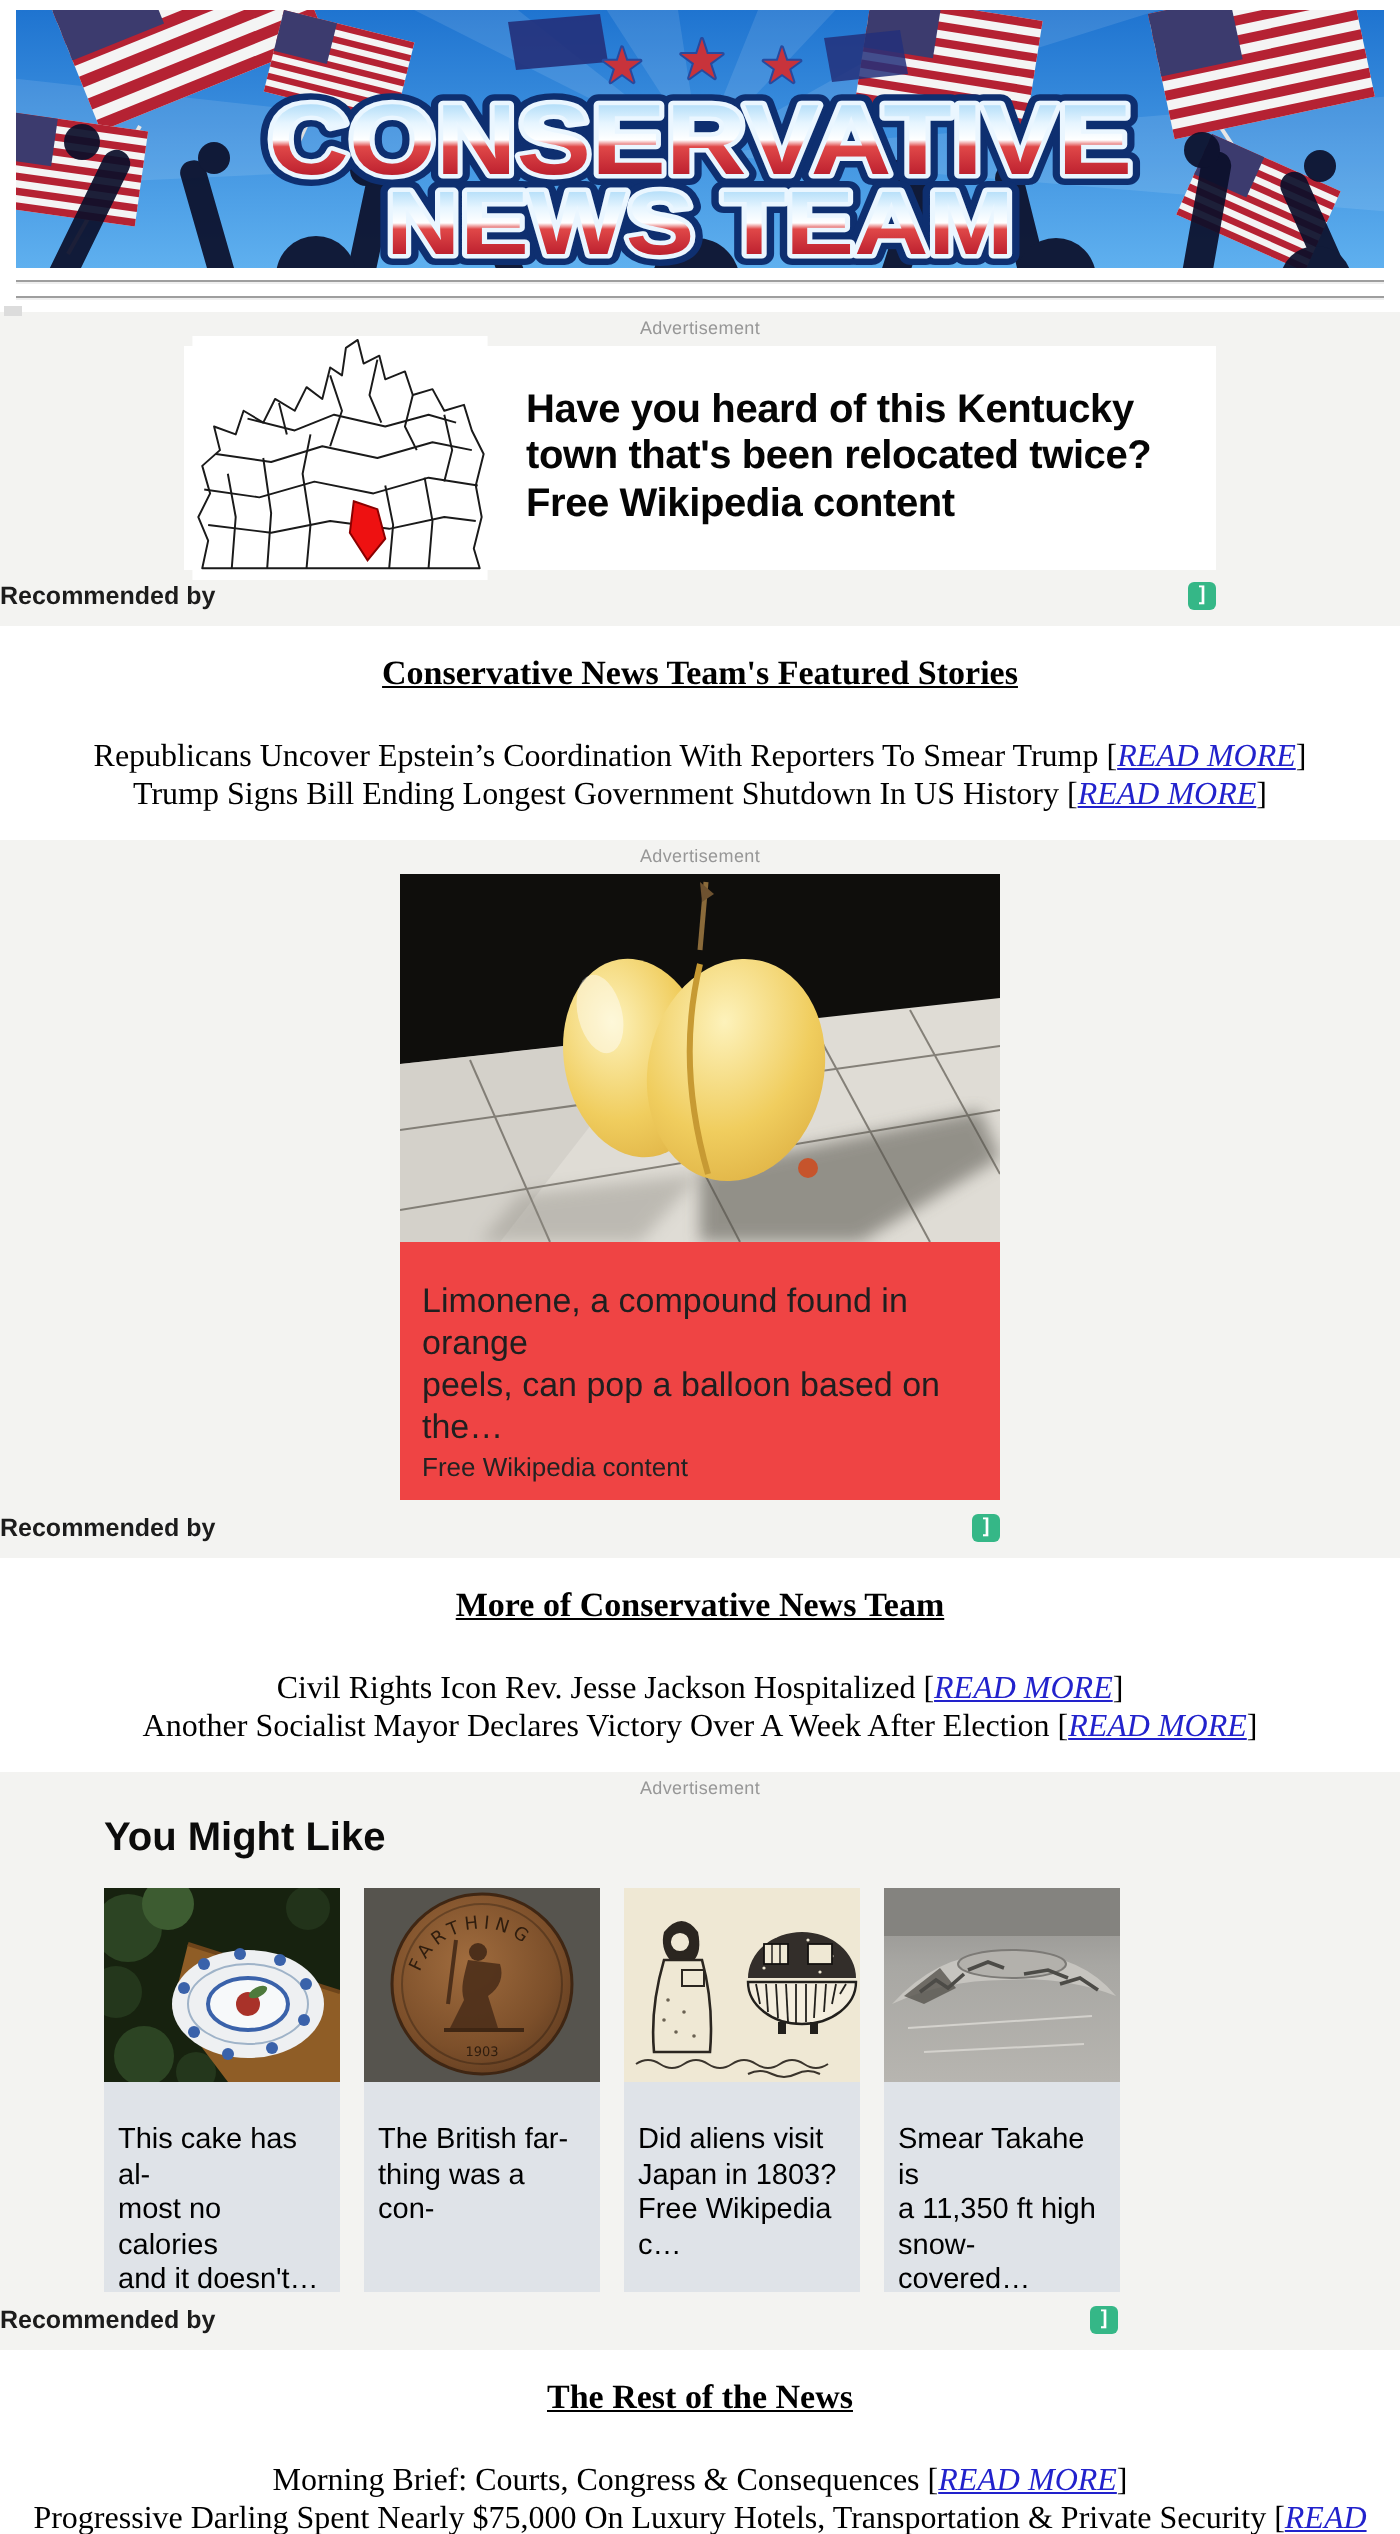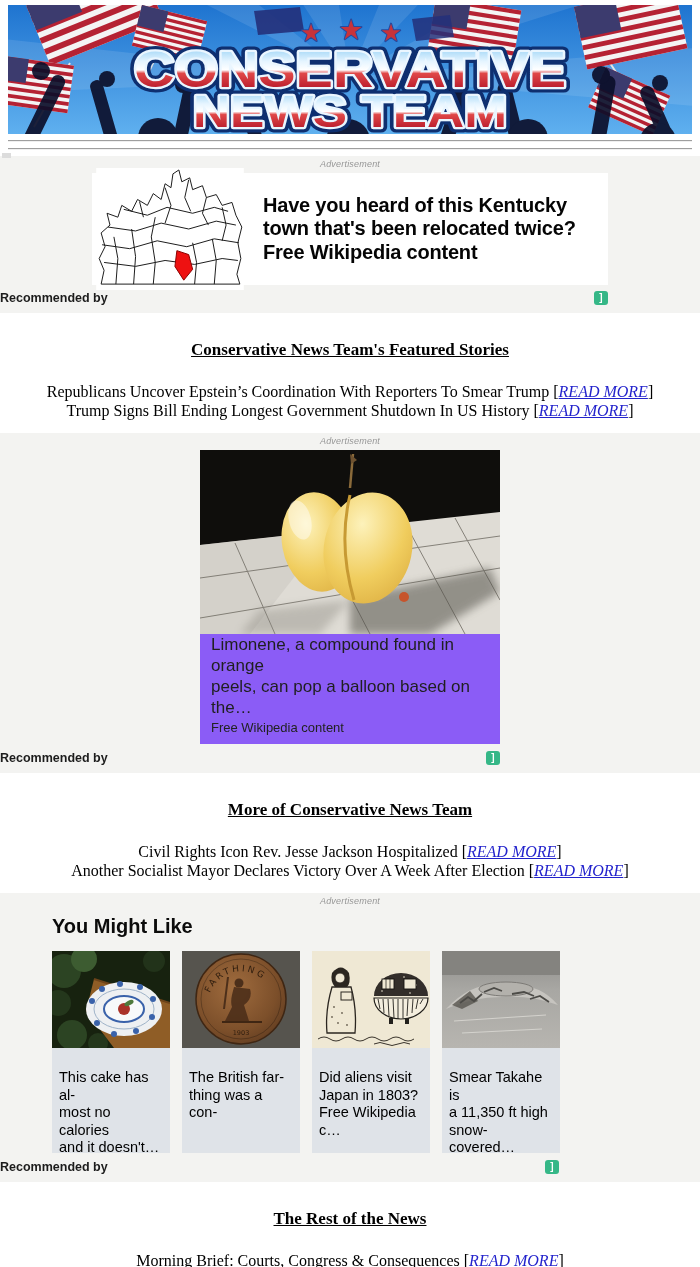--- a/index.html
+++ b/index.html
@@ -6,47 +6,47 @@
   body{
     width:700px; background:#ffffff; position:relative;
     font-family:"Liberation Serif", serif; color:#000;
   }
   .banner-wrap{margin:5px 8px 0; line-height:0;}
   hr.rule{border:0;border-top:1px solid #9e9e9e;border-bottom:1px solid #efefef;margin:6px 8px;height:0;}
   .artifact{position:absolute;top:153px;left:2px;width:9px;height:5px;background:#dcdcdc;}
 
   
   .ad-section{background:#f3f3f1;padding:3px 0 8px;}
-  .ad-label{text-align:center;font-family:"Liberation Sans",sans-serif;font-size:9px;color:#979797;letter-spacing:.2px;font-style:italic;}
+  .ad-label{text-align:center;font-family:"Liberation Sans",sans-serif;font-size:9px;color:#979797;letter-spacing:.2px;}
 
   
   .ad1-box{background:#fff;width:516px;margin:4px 0 0 92px;height:112px;display:flex;align-items:center;cursor:pointer;}
   .ad1-map{width:150px;height:122px;flex:none;margin-left:3px;}
   .ad1-text{font-family:"Liberation Sans",sans-serif;font-weight:bold;font-size:20px;line-height:23.5px;color:#050505;margin-left:18px;letter-spacing:-.2px;}
   .ad1-text span{display:block;}
 
   .rec-row{display:flex;justify-content:space-between;align-items:center;gap:5px;
     font-family:"Liberation Sans",sans-serif;font-size:12.5px;font-weight:bold;color:#1c1c1c;margin-top:6px;cursor:pointer;}
   .rec-row.r1{margin-right:92px;}
   .rec-row.r2{margin-right:200px;margin-top:7px;}
   .rec-row.r3{margin-right:141px;margin-top:7px;}
   .rec-icon{width:14px;height:14px;background:#35b787;color:#fff;border-radius:3px;
     display:flex;align-items:center;justify-content:center;font-size:10px;font-weight:bold;
     font-family:"Liberation Sans",sans-serif;line-height:1;}
 
   
-  h2.section-heading{font-size:17px;font-weight:bold;text-decoration:underline;text-align:center;margin:27px 8px 22px;}
+  h2.section-heading{font-size:17px;font-weight:bold;text-decoration:underline;text-align:center;margin:14px 8px 22px;}
   .stories{text-align:center;font-size:16px;line-height:19px;margin:0 8px 13px;}
   .story{margin:0;}
   a.readmore{color:#2222cc;font-style:italic;text-decoration:underline;cursor:pointer;}
 
   
   .ad2-box{width:300px;margin:4px auto 0;cursor:pointer;}
   .ad2-img{display:block;width:300px;height:184px;}
-  .ad2-text{background:#8b5cf6;padding:0 11px 9px;font-family:"Liberation Sans",sans-serif;}
+  .ad2-text{background:#ef4444;padding:19px 11px 9px;font-family:"Liberation Sans",sans-serif;}
   .ad2-headline{font-size:17px;line-height:21px;color:#1f1f1f;}
   .ad2-headline span{display:block;}
   .ad2-sub{font-size:13px;color:#222;margin-top:2px;}
 
   
   .ymal-heading{font-family:"Liberation Sans",sans-serif;font-weight:bold;font-size:20px;color:#0b0b0b;margin:9px 0 13px 52px;}
   .cards{display:flex;gap:12px;margin-left:52px;}
   .card{width:118px;background:#dfe3e8;cursor:pointer;}
   .card-img{display:block;width:118px;height:97px;}
   .card-text{padding:21px 7px 8px;font-family:"Liberation Sans",sans-serif;font-size:14.5px;line-height:17.5px;color:#000000;height:76px;overflow:hidden;}

